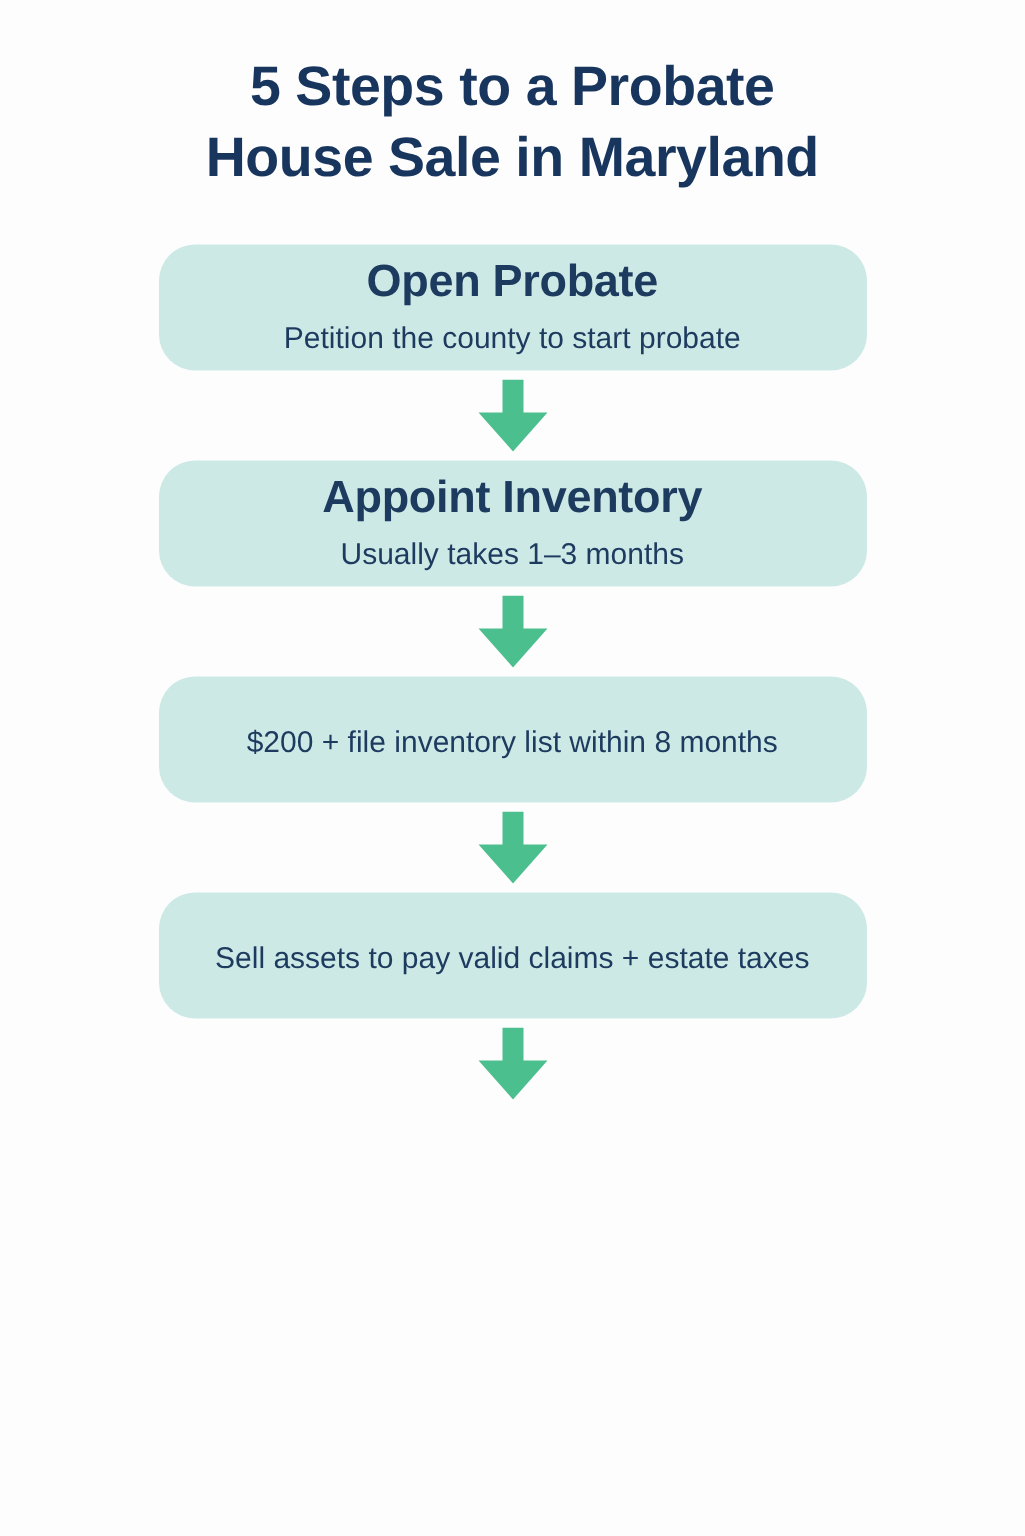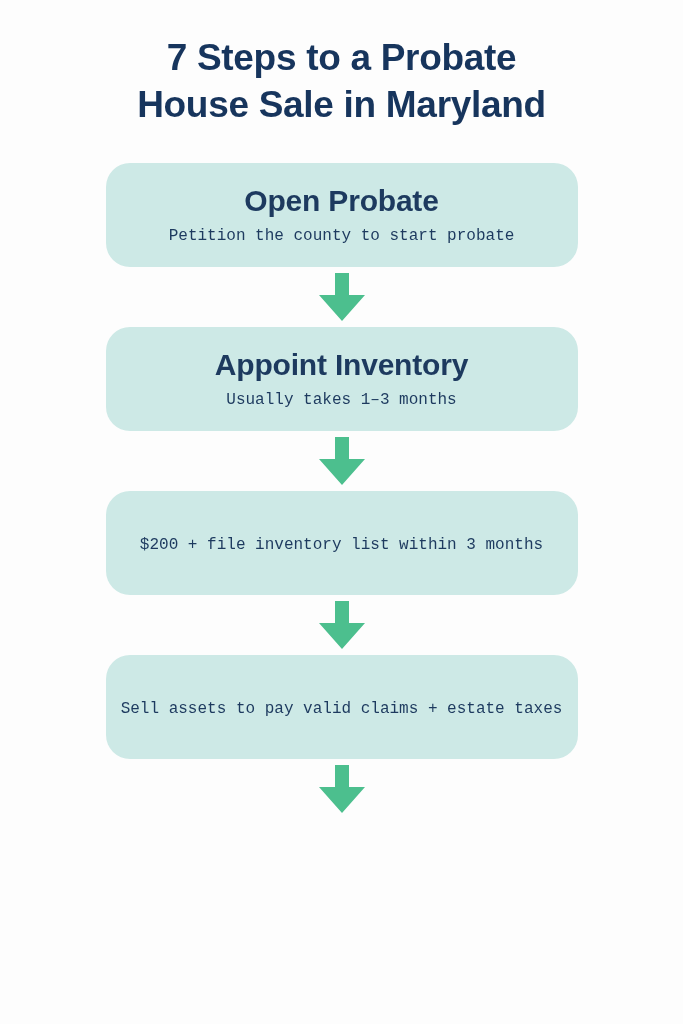--- a/index.html
+++ b/index.html
@@ -38,61 +38,60 @@
     white-space: nowrap;
   }
   .flow {
     margin-top: 34px;
     display: flex;
     flex-direction: column;
     align-items: center;
   }
   .step-card {
     width: 472px;
-    height: 104px;
+    height: 84px;
     background: var(--box-fill);
     border-radius: 24px;
     display: flex;
     flex-direction: column;
     align-items: center;
     justify-content: center;
     text-align: center;
   }
   .step-heading {
     color: var(--text-navy);
     font-size: 30px;
     font-weight: 700;
     line-height: 1.25;
     white-space: nowrap;
     letter-spacing: -0.2px;
   }
   .step-subtext {
     margin-top: 5px;
     color: var(--text-navy);
-    font-size: 16px;
+    font-size: 20px;
     font-weight: 400;
     line-height: 1.4;
     white-space: nowrap;
-    font-family: Liberation Mono, monospace;
   }
   .arrow {
     height: 60px;
     display: flex;
     align-items: center;
     justify-content: center;
   }
   .arrow svg { display: block; }
 </style>
 </head>
 <body>
 
 <div class="page">
 
   <h1 class="title">
-    <span class="title-line">7 Steps to a Probate</span>
+    <span class="title-line">5 Steps to a Probate</span>
     <span class="title-line">House Sale in Maryland</span>
   </h1>
 
   <div class="flow">
 
     <section class="step-card">
       <h2 class="step-heading">Open Probate</h2>
       <p class="step-subtext">Petition the county to start probate</p>
     </section>
 
@@ -107,21 +106,21 @@
       <p class="step-subtext">Usually takes 1–3 months</p>
     </section>
 
     <div class="arrow">
       <svg width="46" height="48" viewBox="0 0 46 48" aria-hidden="true">
         <path d="M16 0 H30 V22 H46 L23 48 L0 22 H16 Z" fill="#4cbf8e"></path>
       </svg>
     </div>
 
     <section class="step-card">
-      <p class="step-subtext">$200 + file inventory list within 3 months</p>
+      <p class="step-subtext">$200 + file inventory list within 8 months</p>
     </section>
 
     <div class="arrow">
       <svg width="46" height="48" viewBox="0 0 46 48" aria-hidden="true">
         <path d="M16 0 H30 V22 H46 L23 48 L0 22 H16 Z" fill="#4cbf8e"></path>
       </svg>
     </div>
 
     <section class="step-card">
       <p class="step-subtext">Sell assets to pay valid claims + estate taxes</p>

